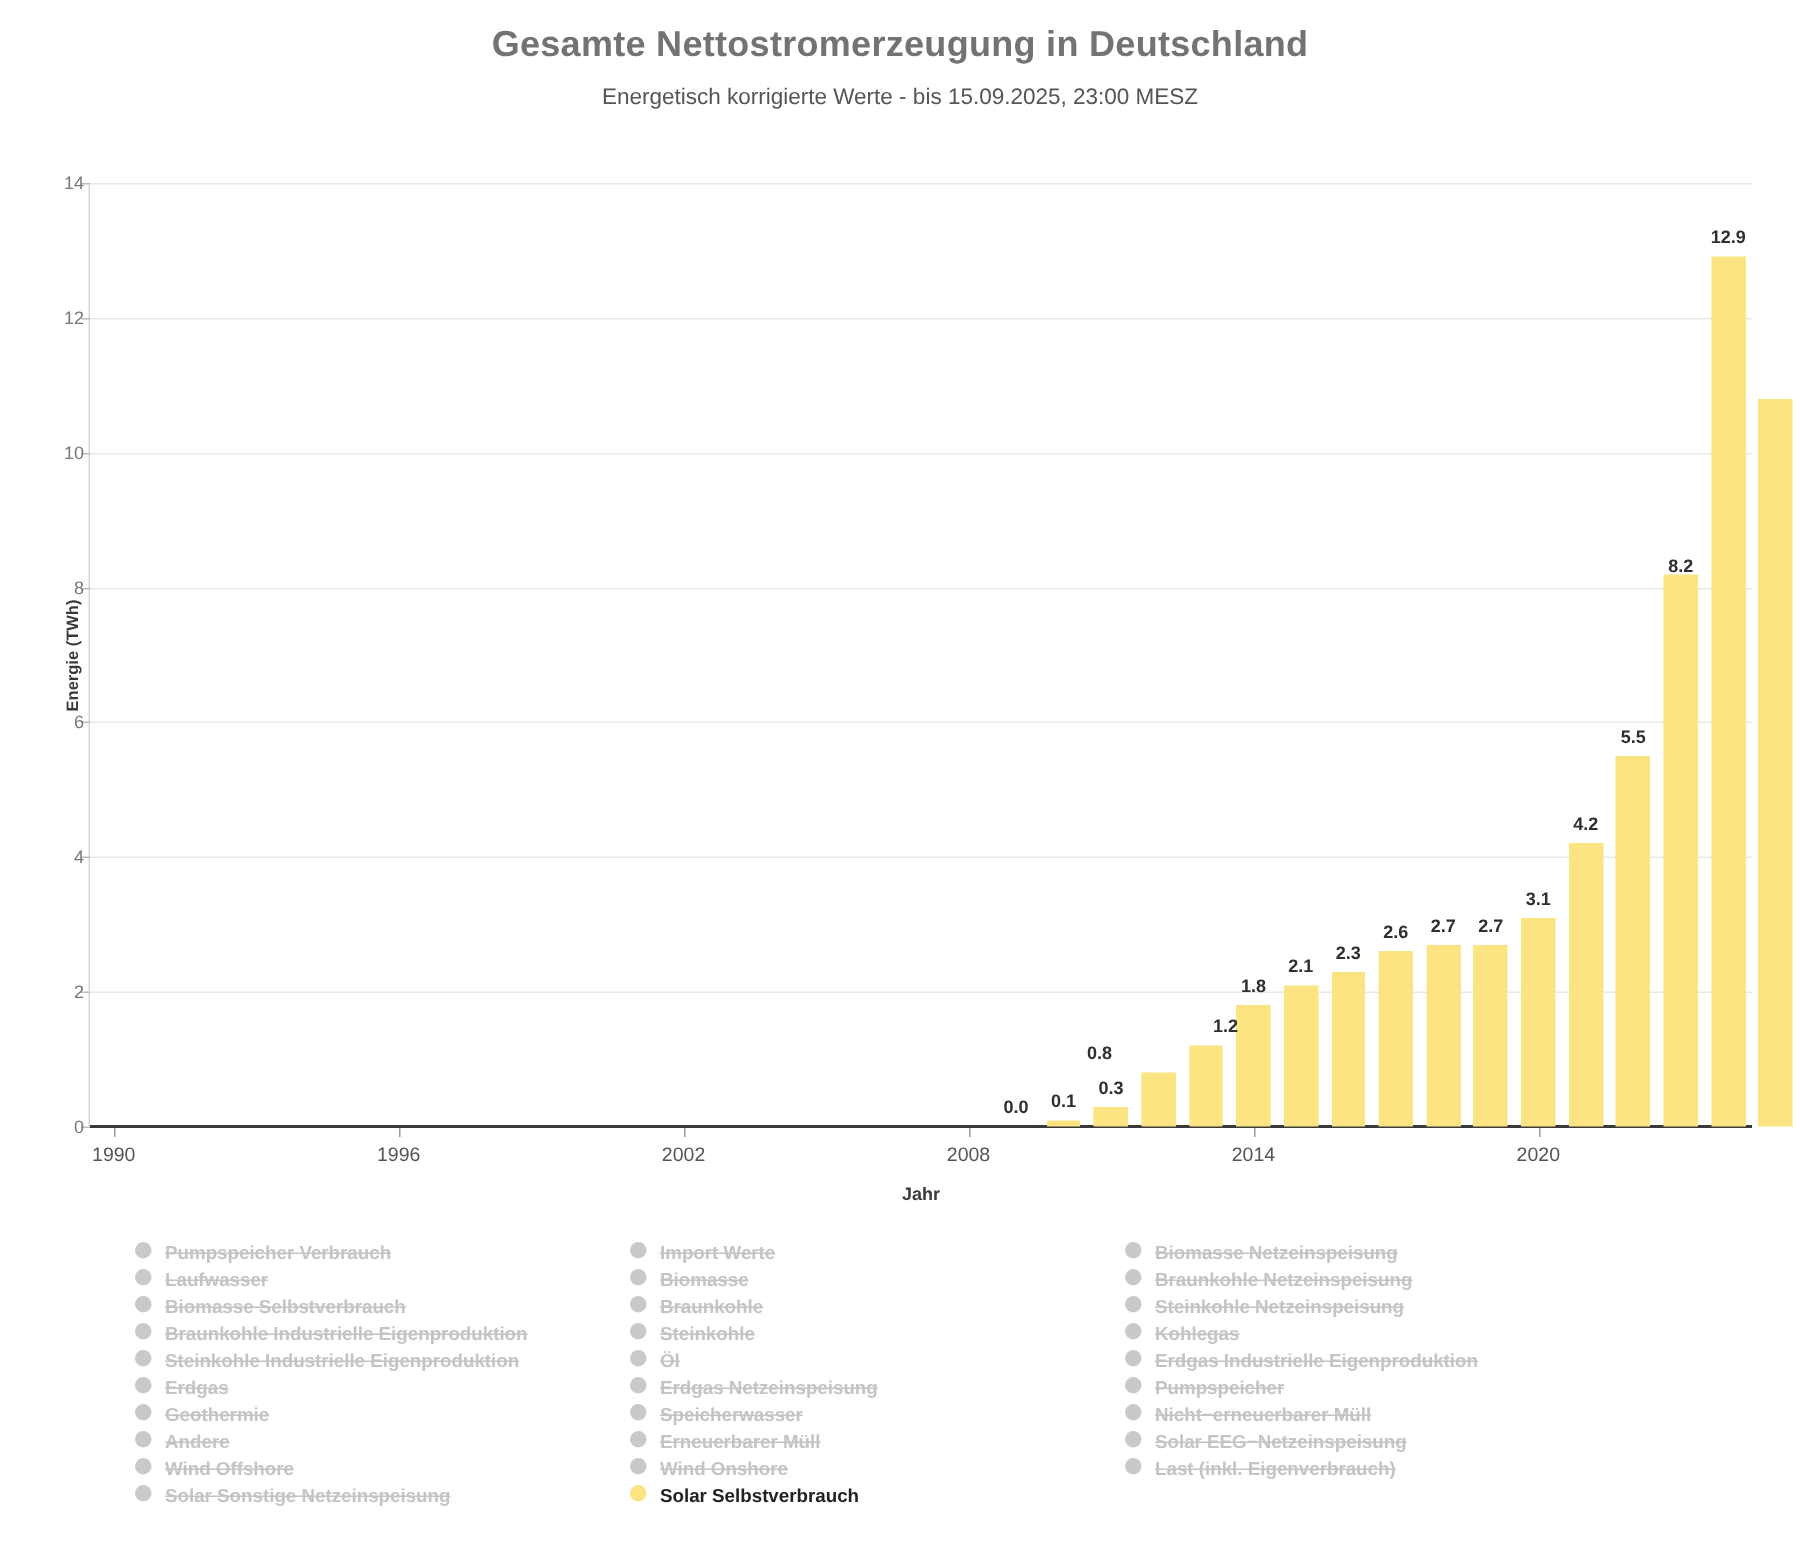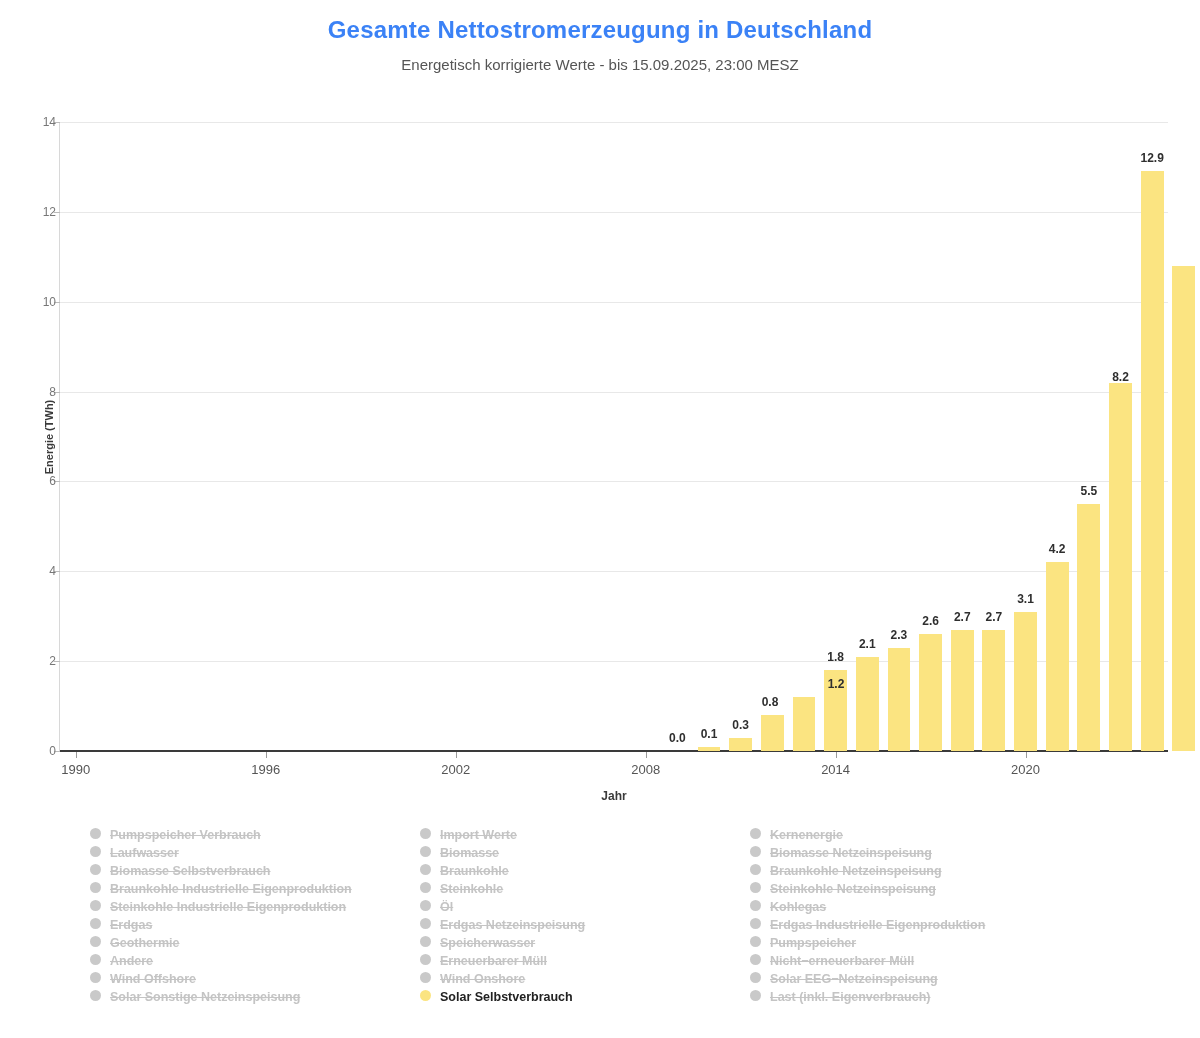--- a/index.html
+++ b/index.html
@@ -14,21 +14,21 @@
     color: #333333;
     position: relative;
     overflow: hidden;
   }
 
   
   #title {
     text-align: center;
     font-size: 24px;
     font-weight: bold;
-    color: #3b82f6;
+    color: #737373;
     margin-top: 16px;
     letter-spacing: 0.2px;
   }
   #subtitle {
     text-align: center;
     font-size: 15px;
     color: #555555;
     margin-top: 12px;
   }
 
@@ -249,22 +249,22 @@
         <div class="bar" style="left: 985.803px; width: 22.7931px; height: 188.7px; background: rgb(251, 228, 129);"></div>
         <div class="bar" style="left: 1017.46px; width: 22.7931px; height: 247.107px; background: rgb(251, 228, 129);"></div>
         <div class="bar" style="left: 1049.12px; width: 22.7931px; height: 368.414px; background: rgb(251, 228, 129);"></div>
         <div class="bar" style="left: 1080.77px; width: 22.7931px; height: 579.579px; background: rgb(251, 228, 129);"></div>
         <div class="bar" style="left: 1112.43px; width: 22.7931px; height: 485.229px; background: rgb(251, 228, 129);"></div>
       </div>
     <div id="bar-labels">
         <div class="bar-label" style="left: 617.314px; top: 609px;">0.0</div>
         <div class="bar-label" style="left: 648.971px; top: 604.507px;">0.1</div>
         <div class="bar-label" style="left: 680.629px; top: 595.521px;">0.3</div>
-        <div class="bar-label" style="left: 710px; top: 573.057px;">0.8</div>
-        <div class="bar-label" style="left: 776px; top: 555.086px;">1.2</div>
+        <div class="bar-label" style="left: 673px; top: 573.057px;">0.8</div>
+        <div class="bar-label" style="left: 757px; top: 555.086px;">1.2</div>
         <div class="bar-label" style="left: 775.6px; top: 528.129px;">1.8</div>
         <div class="bar-label" style="left: 807.257px; top: 514.65px;">2.1</div>
         <div class="bar-label" style="left: 838.914px; top: 505.664px;">2.3</div>
         <div class="bar-label" style="left: 870.571px; top: 492.186px;">2.6</div>
         <div class="bar-label" style="left: 902.229px; top: 487.693px;">2.7</div>
         <div class="bar-label" style="left: 933.886px; top: 487.693px;">2.7</div>
         <div class="bar-label" style="left: 965.543px; top: 469.721px;">3.1</div>
         <div class="bar-label" style="left: 997.2px; top: 420.3px;">4.2</div>
         <div class="bar-label" style="left: 1028.86px; top: 361.893px;">5.5</div>
         <div class="bar-label" style="left: 1060.51px; top: 248px;">8.2</div>
@@ -356,24 +356,20 @@
         <span class="legend-label">Wind Onshore</span>
       </div>
       <div class="legend-item active">
         <span class="legend-dot"></span>
         <span class="legend-label">Solar Selbstverbrauch</span>
       </div>
     </div>
     <div>
       <div class="legend-item inactive">
         <span class="legend-dot"></span>
-        <span class="legend-label">Kernenergie</span>
-      </div>
-      <div class="legend-item inactive">
-        <span class="legend-dot"></span>
         <span class="legend-label">Biomasse Netzeinspeisung</span>
       </div>
       <div class="legend-item inactive">
         <span class="legend-dot"></span>
         <span class="legend-label">Braunkohle Netzeinspeisung</span>
       </div>
       <div class="legend-item inactive">
         <span class="legend-dot"></span>
         <span class="legend-label">Steinkohle Netzeinspeisung</span>
       </div>

